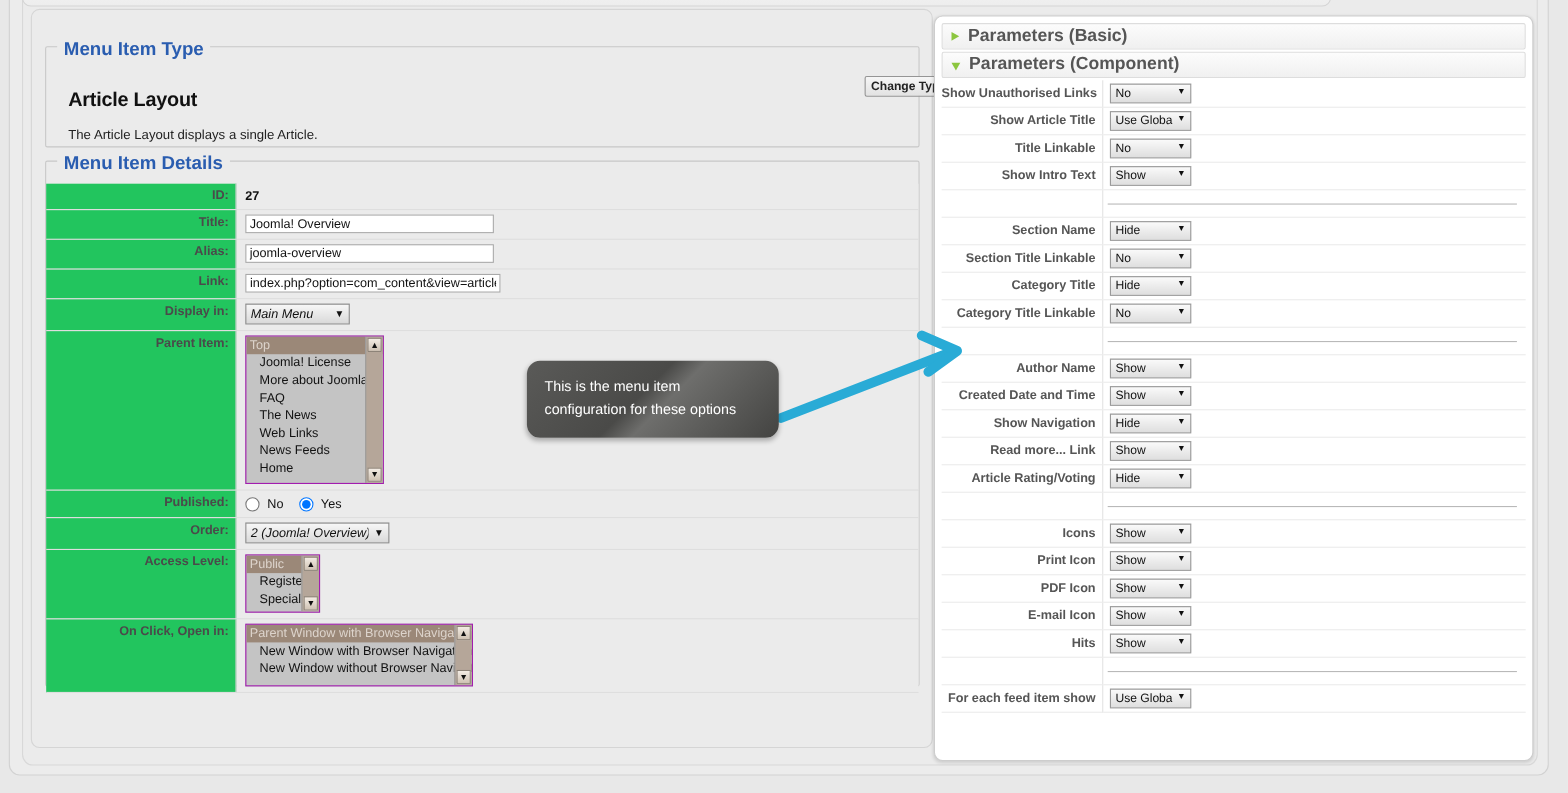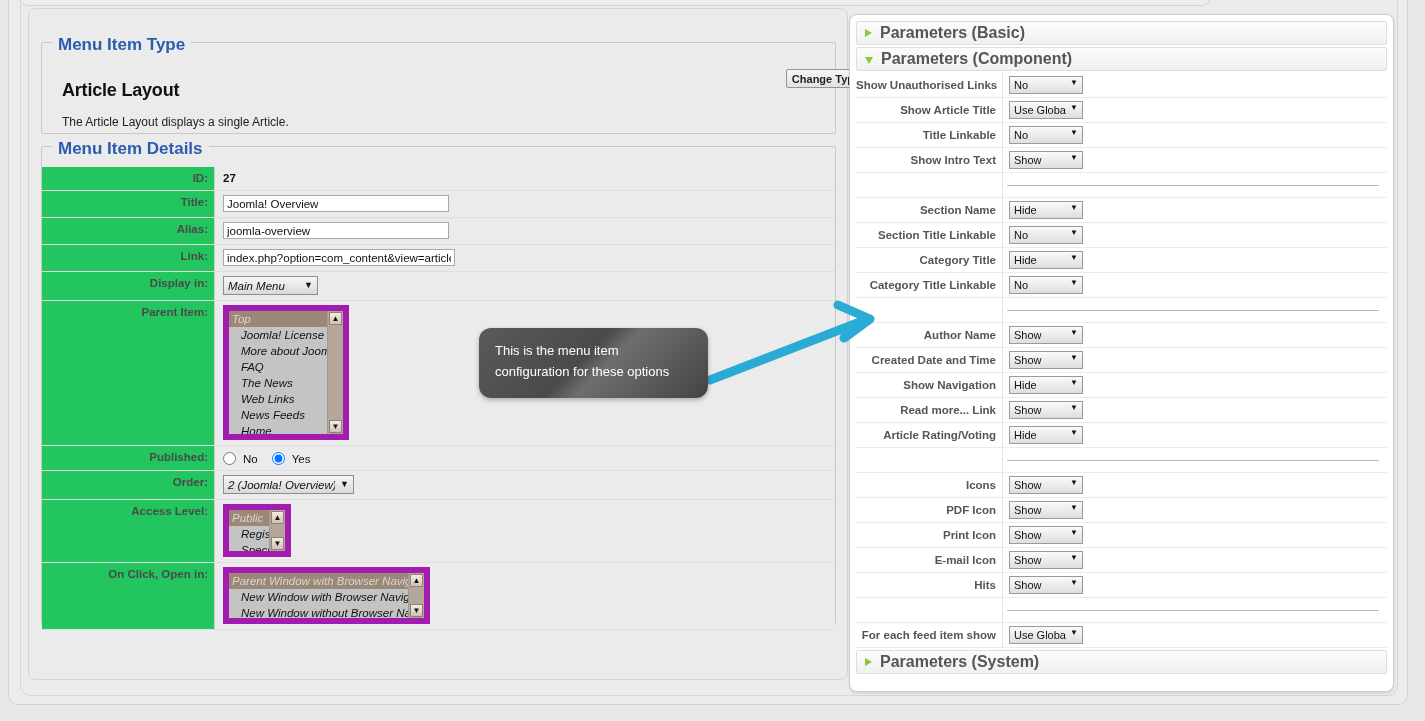--- a/index.html
+++ b/index.html
@@ -144,25 +144,24 @@
     position:absolute;right:5px;top:3px;pointer-events:none;
     font-size:9px;color:#111;line-height:12px;
   }
   #sel-display{width:95px;}
   #sel-order{width:131px;}
 
   
   .listbox{
     position:relative;
     background:#c4c4c4;
-    border:6px solid #a21caf;
+    border:1px solid #a21caf;
     box-sizing:border-box;
     overflow:hidden;
     font-size:11.5px;
-    font-style:italic;
   }
   .listbox .opt{
     padding:1px 3px 1px 12px;
     white-space:nowrap;
     color:#111;
     line-height:14px;
   }
   .listbox .opt.sel{
     background:#9b8878;
     color:#ddd4cc;
@@ -514,25 +513,25 @@
           <td class="p-label"></td>
           <td class="p-field">
             <hr>
           </td>
         </tr>
         <tr>
           <td class="p-label">Icons</td>
           <td class="p-field"><span class="pselwrap"><select class="p-sel"><option>Show</option></select><span class="p-caret">▼</span></span></td>
         </tr>
         <tr>
+          <td class="p-label">Print Icon</td>
+          <td class="p-field"><span class="pselwrap"><select class="p-sel"><option>Show</option></select><span class="p-caret">▼</span></span></td>
+        </tr>
+        <tr>
           <td class="p-label">PDF Icon</td>
-          <td class="p-field"><span class="pselwrap"><select class="p-sel"><option>Show</option></select><span class="p-caret">▼</span></span></td>
-        </tr>
-        <tr>
-          <td class="p-label">Print Icon</td>
           <td class="p-field"><span class="pselwrap"><select class="p-sel"><option>Show</option></select><span class="p-caret">▼</span></span></td>
         </tr>
         <tr>
           <td class="p-label">E-mail Icon</td>
           <td class="p-field"><span class="pselwrap"><select class="p-sel"><option>Show</option></select><span class="p-caret">▼</span></span></td>
         </tr>
         <tr>
           <td class="p-label">Hits</td>
           <td class="p-field"><span class="pselwrap"><select class="p-sel"><option>Show</option></select><span class="p-caret">▼</span></span></td>
         </tr>
@@ -542,24 +541,20 @@
             <hr>
           </td>
         </tr>
         <tr>
           <td class="p-label">For each feed item show</td>
           <td class="p-field"><span class="pselwrap"><select class="p-sel"><option>Use Global</option></select><span class="p-caret">▼</span></span></td>
         </tr>
       </tbody>
   </table>
 
-  <div class="acc-head" style="margin-top:2px">
-    <span class="tri right"></span>
-    <span>Parameters (System)</span>
-  </div>
 </div>
 
 <svg class="arrow-svg" viewBox="0 0 225 100">
   <path d="M 50 80 L 200 22" stroke="#29ABD6" stroke-width="9" fill="none" stroke-linecap="round"></path>
   <path d="M 178 5 L 210 19 L 184 38" stroke="#29ABD6" stroke-width="9" fill="none" stroke-linecap="round" stroke-linejoin="round"></path>
 </svg>
 
 <div class="callout">
   <div>This is the menu item</div>
   <div>configuration for these options</div>

